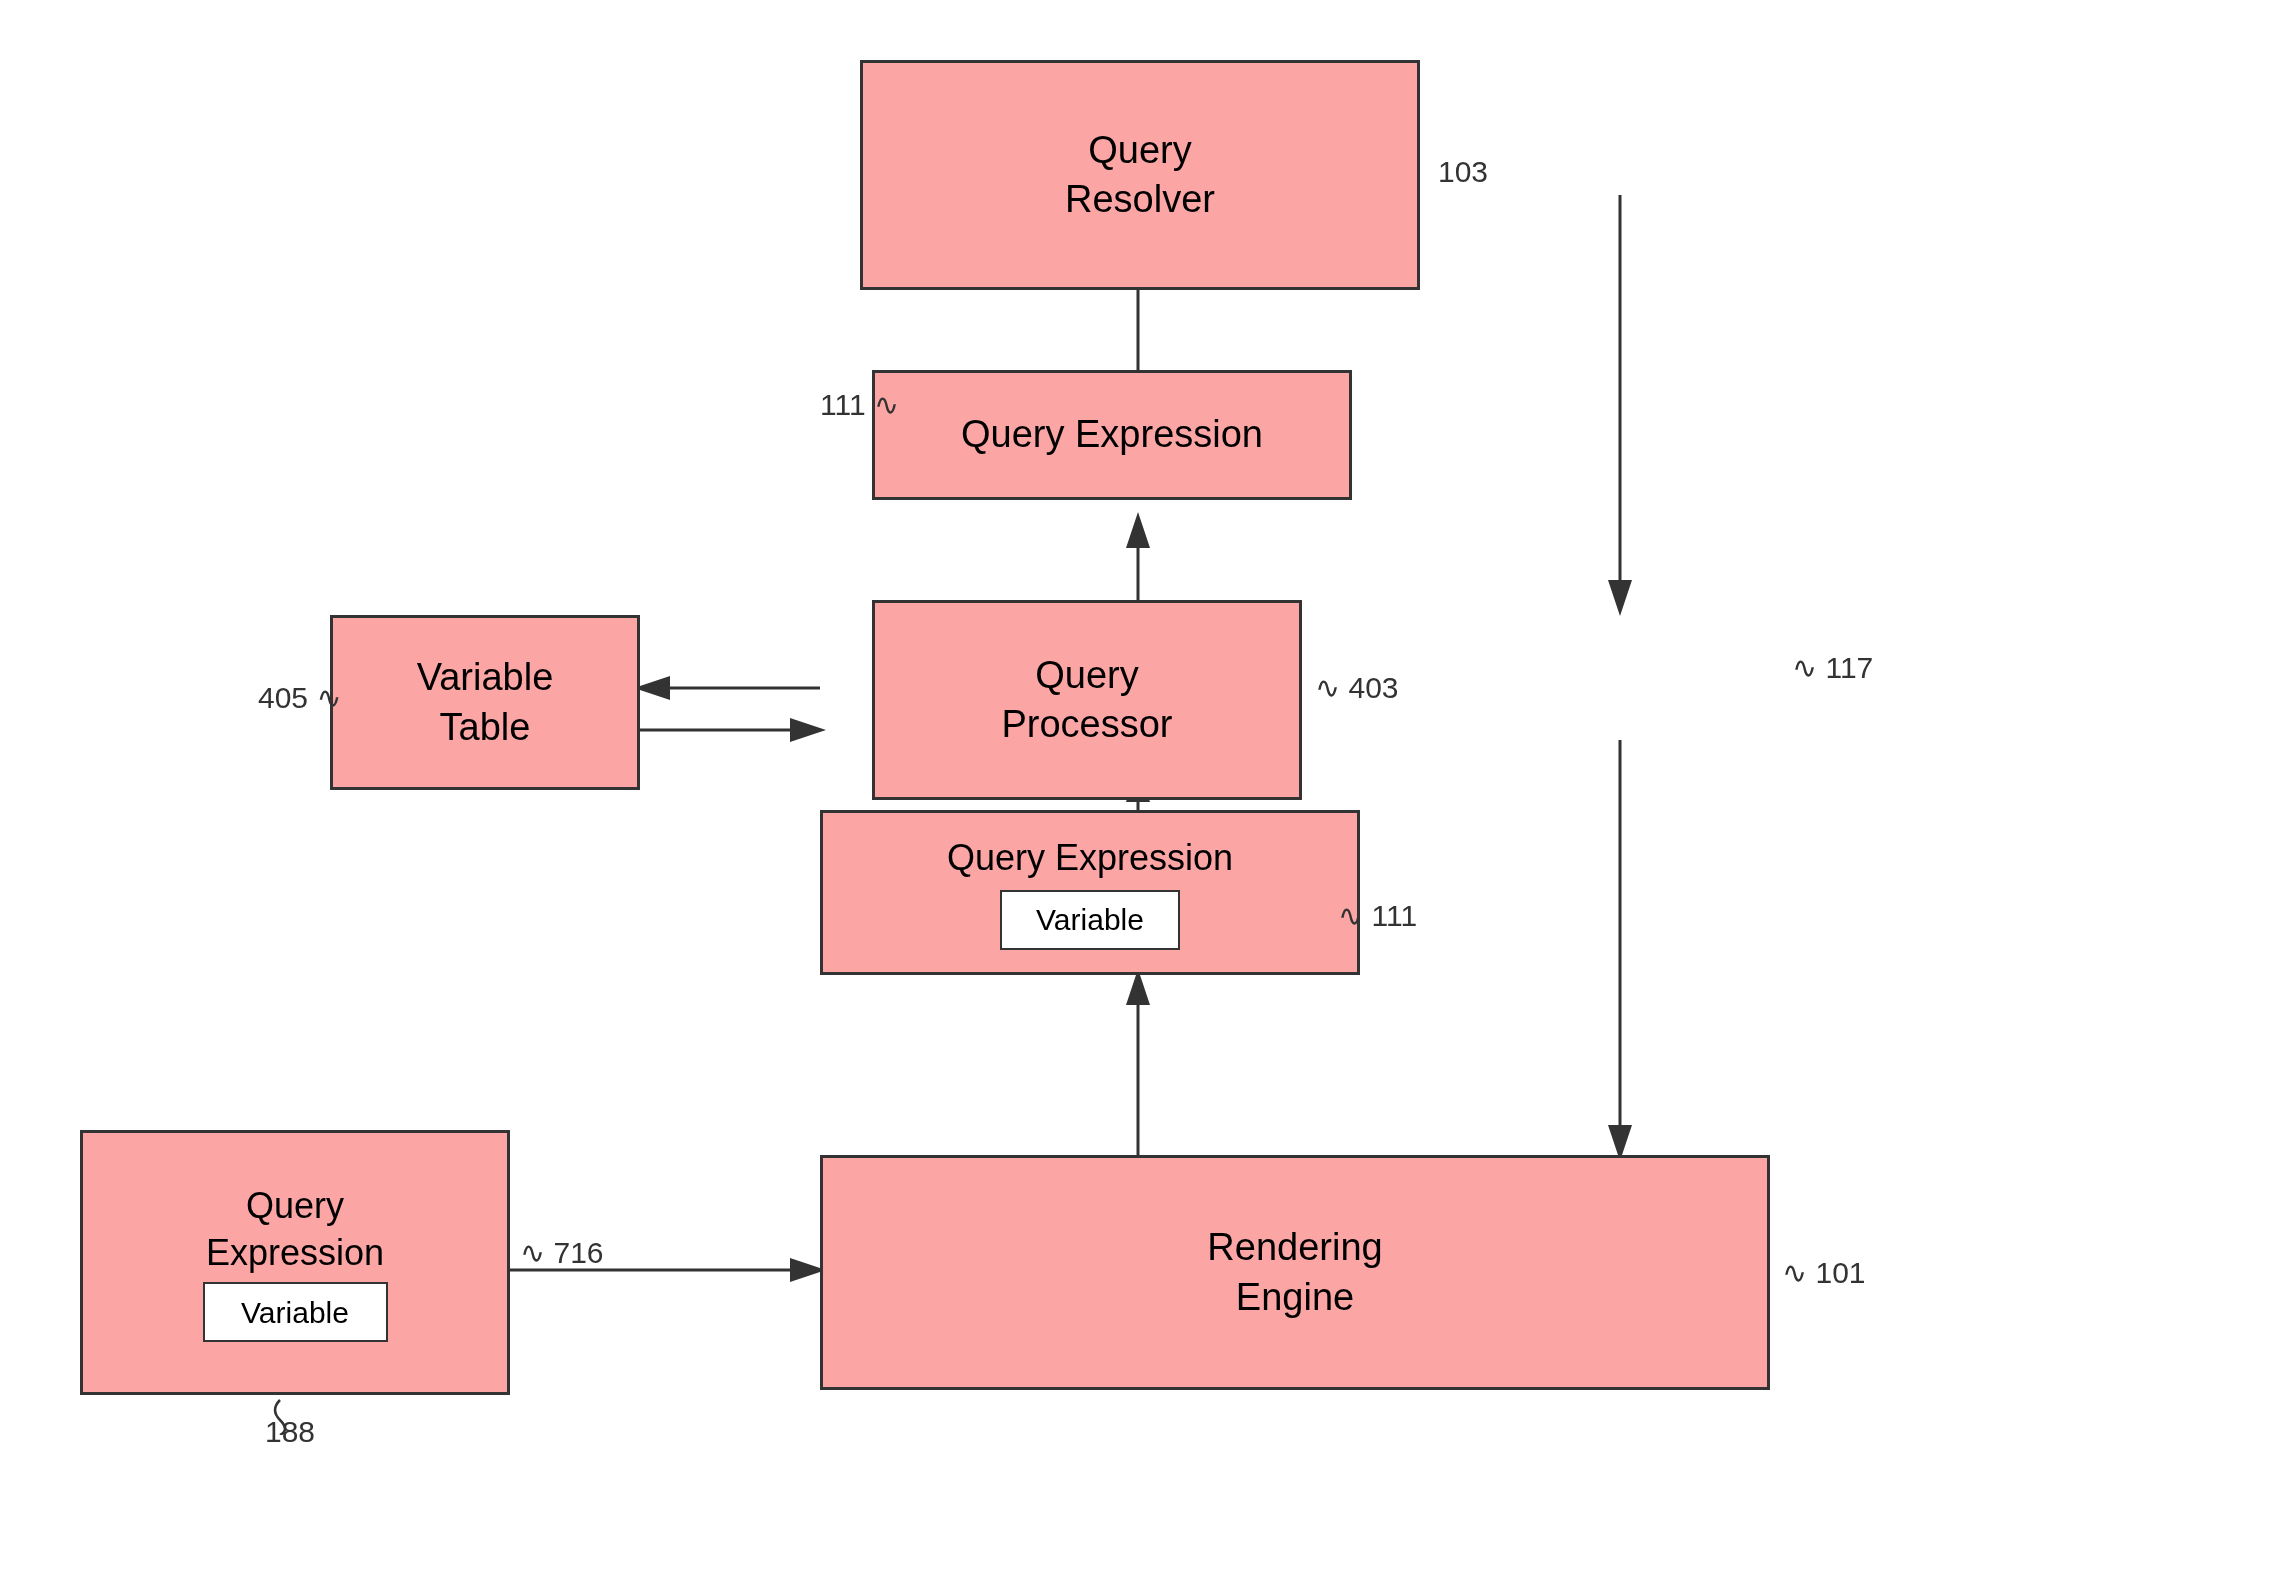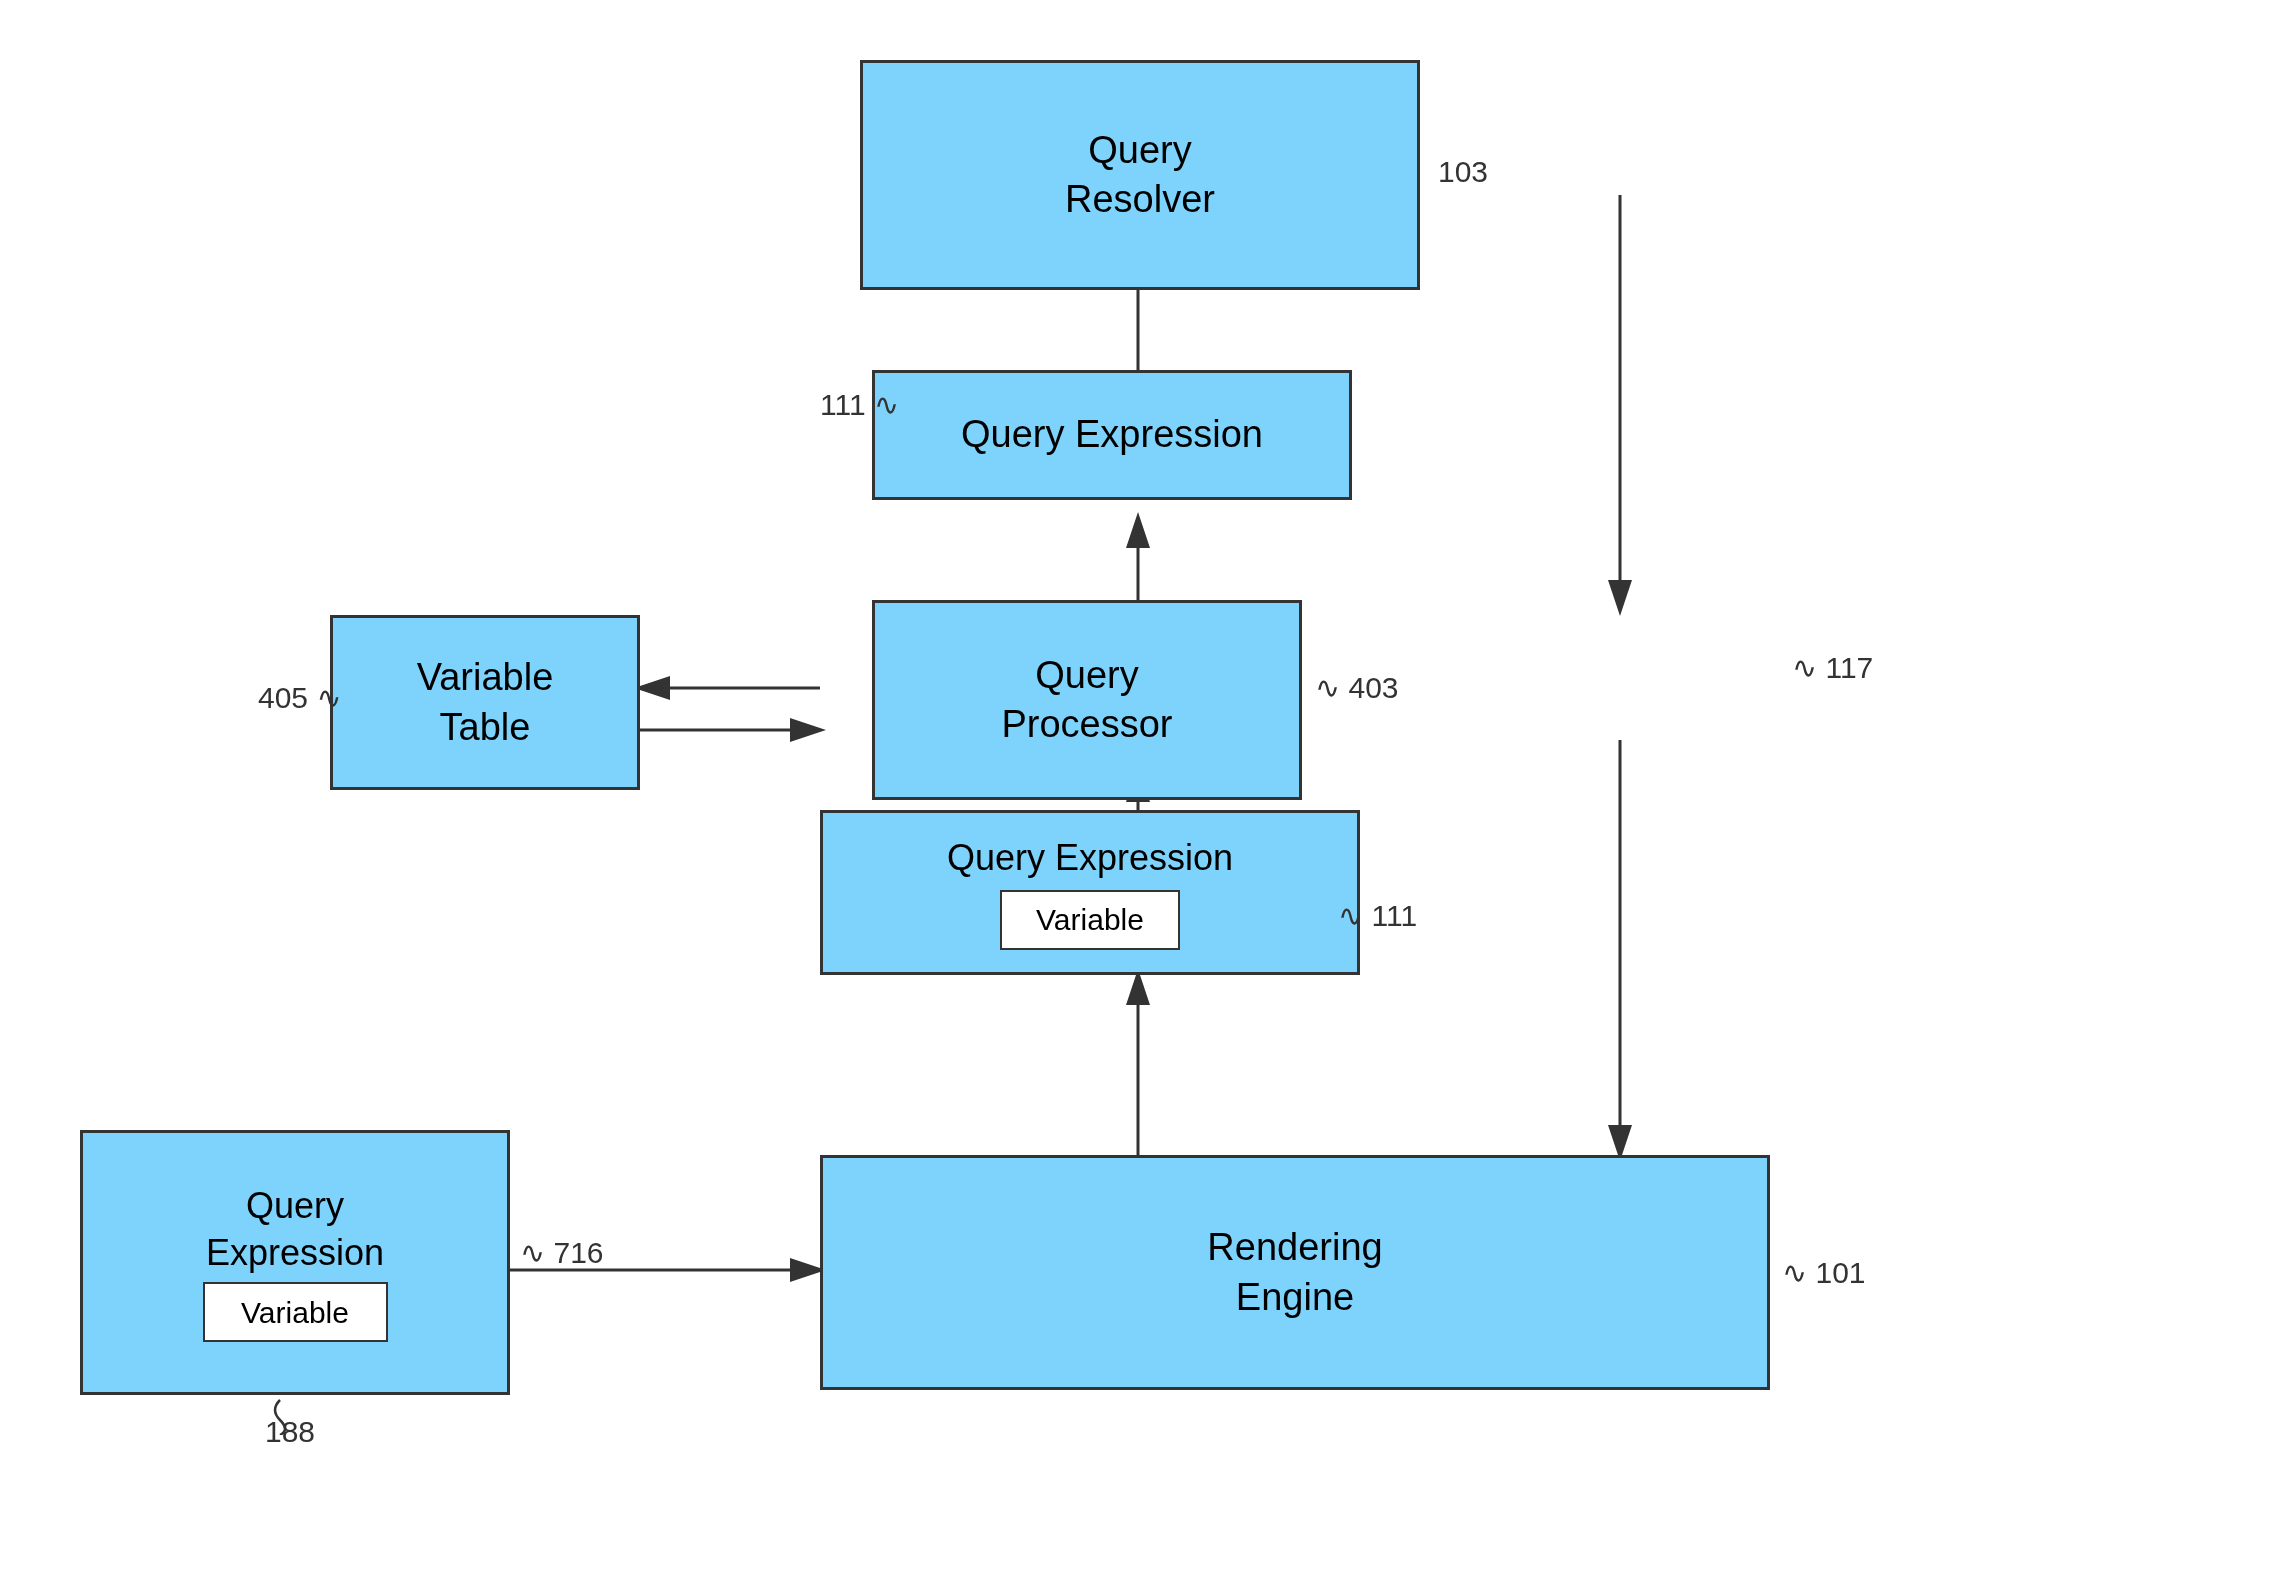--- a/index.html
+++ b/index.html
@@ -13,21 +13,21 @@
     }
     .diagram-container {
       position: absolute;
       top: 0; left: 0;
       width: 2275px;
       height: 1579px;
     }
     .box {
       position: absolute;
       border: 3px solid #333;
-      background: #7dd3fc;
+      background: #fca5a5;
       display: flex;
       align-items: center;
       justify-content: center;
       text-align: center;
       font-size: 38px;
       font-weight: 400;
       line-height: 1.3;
     }
     .box-inner {
       position: absolute;

